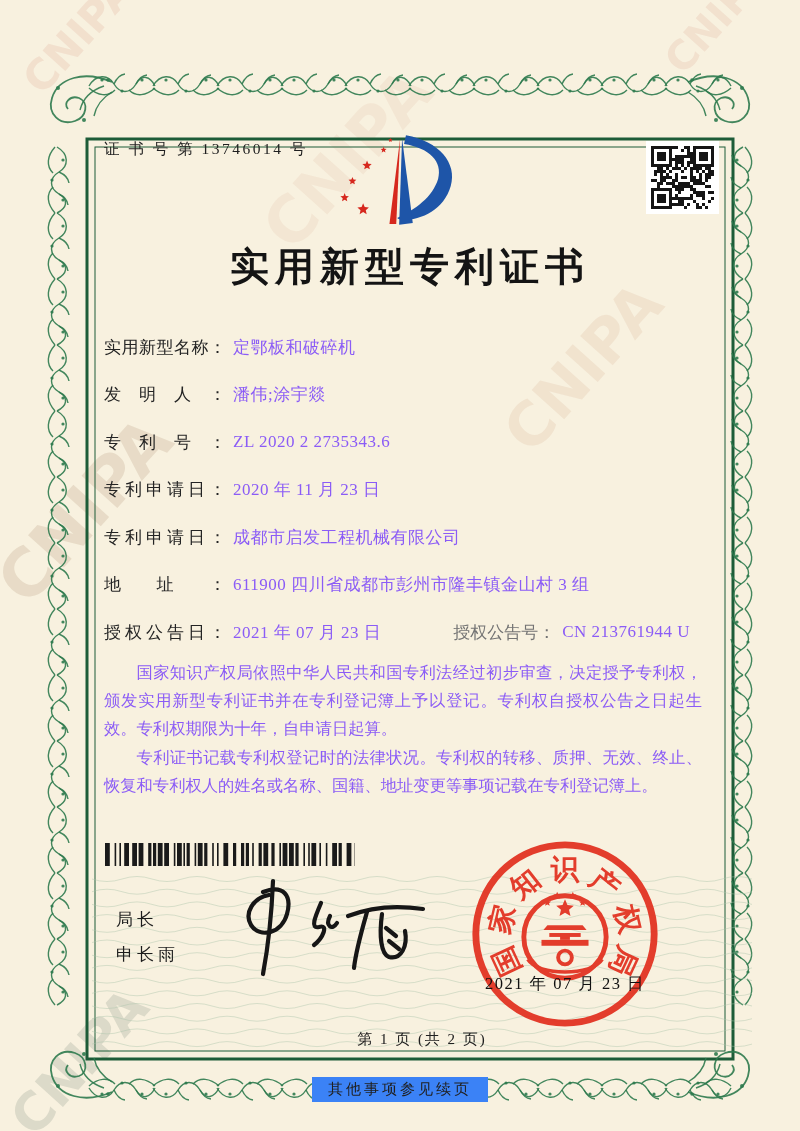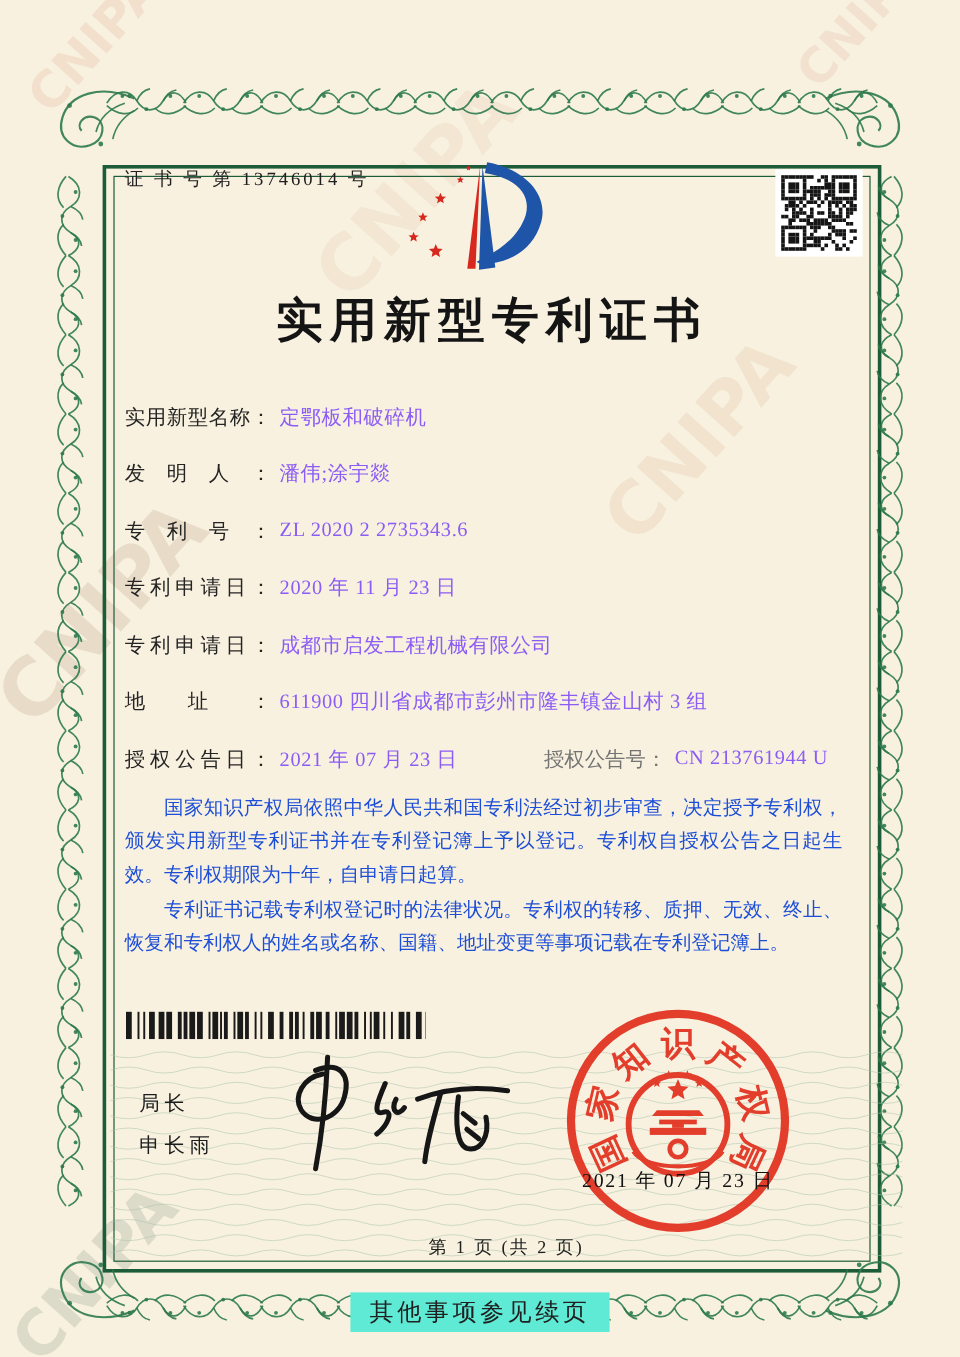--- a/index.html
+++ b/index.html
@@ -34,36 +34,36 @@
   .logo{left:332px;top:124px;width:146px;height:118px}
   .qr{left:646px;top:141px;width:73px;height:73px}
   .doc-title{left:87px;top:240px;width:646px;text-align:center;font-size:39px;
     font-weight:700;letter-spacing:6px;color:#141414}
   .fields{left:104px;top:336px;width:606px}
   .frow{display:flex;align-items:center;height:22px;margin-bottom:25.5px;font-size:17px;white-space:nowrap}
   .flabel{display:inline-block;width:122px;flex:none;text-align:justify;text-align-last:justify;color:#242424}
   .fvalue{margin-left:7px;color:#8b5cf6;letter-spacing:.5px}
   .flabel2{margin-left:72px;color:#737373}
   .paras{left:104px;top:659px;width:598px;font-size:16.3px;line-height:1.73;
-    text-align:justify;color:#1d4ed8}
+    text-align:justify;color:#8b5cf6}
   .paras p{margin:0;text-indent:2em}
   .barcode{left:105px;top:843px;width:252px;height:23px}
   .signer-title{left:116px;top:908px;font-family:"Liberation Sans","DejaVu Sans",sans-serif;
     font-size:17px;letter-spacing:4px;color:#1c1c1c}
   .signer-name{left:116px;top:943px;font-family:"Liberation Sans","DejaVu Sans",sans-serif;
     font-size:17px;letter-spacing:4px;color:#1c1c1c}
   .sig{left:226px;top:876px;width:218px;height:110px}
   .seal{left:467px;top:836px;width:196px;height:196px;opacity:.93;z-index:3}
   .seal-date{left:462px;top:973px;width:206px;text-align:center;font-size:16.5px;
     letter-spacing:1.5px;color:#111;z-index:4}
   .page-ind{left:99px;top:1030px;width:646px;text-align:center;font-size:15px;
     letter-spacing:2px;color:#202020}
   .note-wrap{left:0;top:1077px;width:800px;text-align:center;z-index:3}
-  .note-wrap span{display:inline-block;background:#5eead4;padding:3px 16px;
-    font-size:20px;letter-spacing:3px;color:#202020}
+  .note-wrap span{display:inline-block;background:#3b82f6;padding:3px 16px;
+    font-size:15px;letter-spacing:3px;color:#202020}
   .seal-char{fill:var(--seal-red);font:700 29px "Liberation Serif","DejaVu Serif",serif}
   .wave{fill:none;stroke:#a9c4ab;stroke-width:.8;opacity:.55}
   .orn{fill:none;stroke:var(--orn-green);stroke-width:1.4;opacity:.9}
   .orn-dot{fill:var(--orn-green);opacity:.9}
 </style>
 </head>
 <body>
 
 <span class="wm wm1">CNIPA</span>
 <span class="wm wm2">CNIPA</span>

